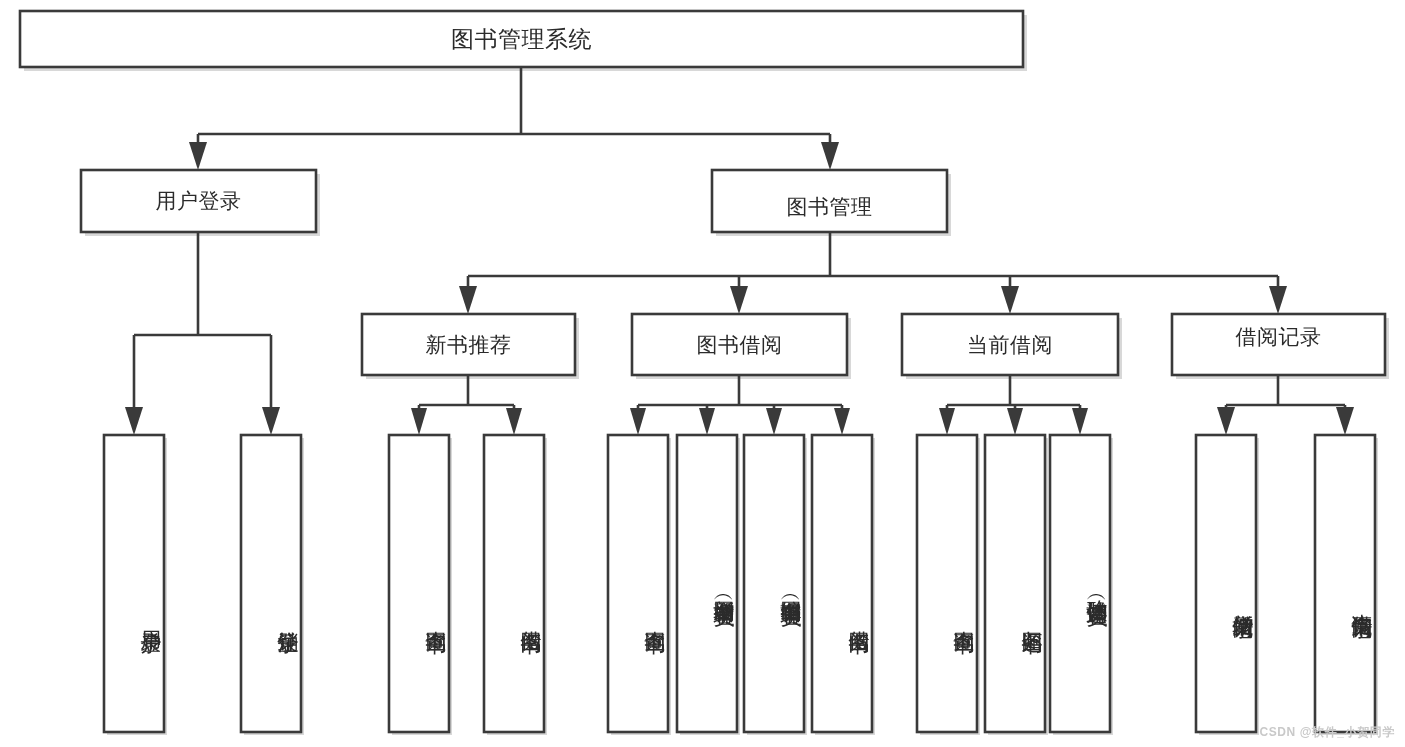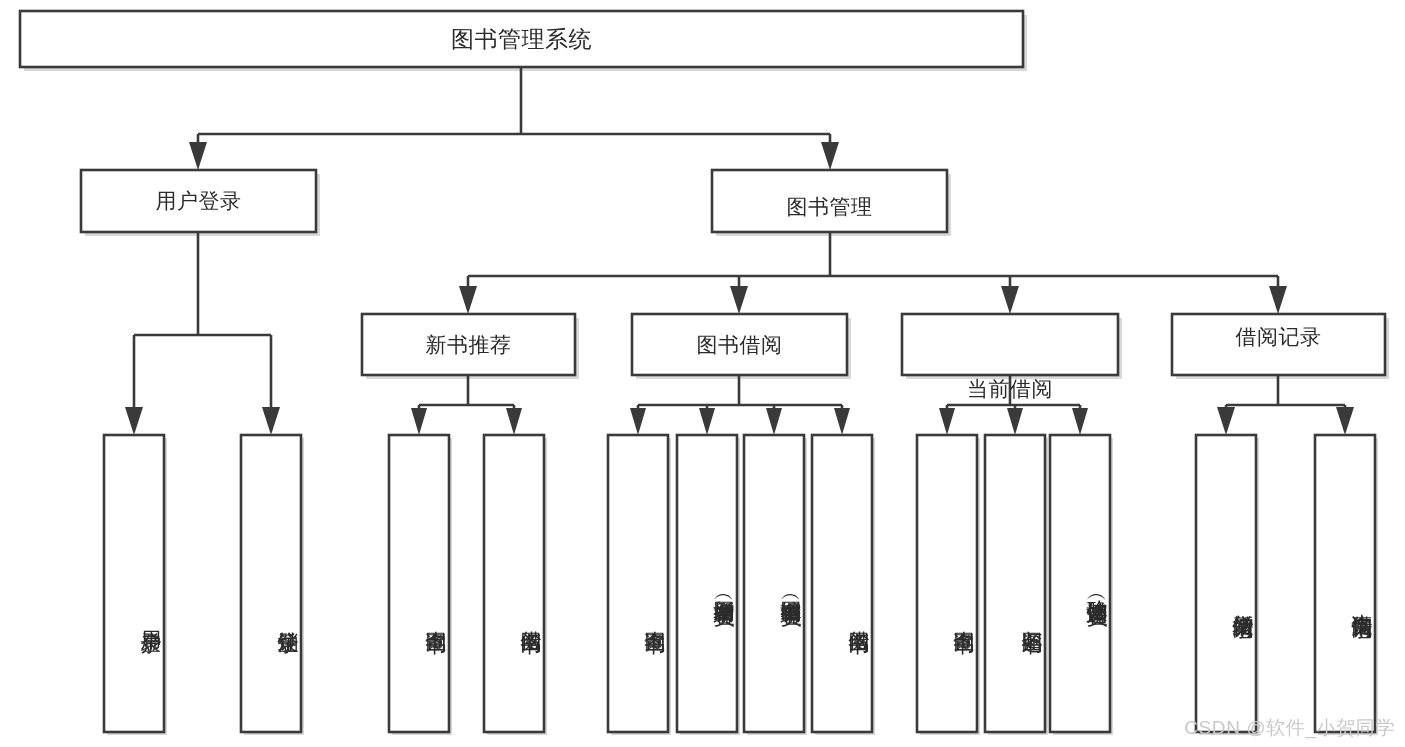--- a/index.html
+++ b/index.html
@@ -65,25 +65,26 @@
     writing-mode: vertical-rl;
     text-orientation: upright;
     letter-spacing: 1px;
     white-space: nowrap;
     pointer-events: none;
   }
   .watermark {
     position: absolute;
     right: 10px;
     bottom: 6px;
-    font-size: 19px;
+    font-size: 12px;
     color: #c9c9c9;
     letter-spacing: 0.6px;
     white-space: nowrap;
     pointer-events: none;
+    font-weight: bold;
   }
 </style>
 </head>
 <body>
 
 <div id="canvas">
 
   <svg class="diagram" viewBox="0 0 1405 747">
 
     <g>
@@ -211,21 +212,21 @@
   <div class="node-label-h" style="left:20px; top:11px; width:1003px; height:56px; font-size:23px;">图书管理系统</div>
 
   <div class="node-label-h" style="left:81px; top:170px; width:235px; height:62px;">用户登录</div>
 
   <div class="node-label-h" style="left:712px; top:176px; width:235px; height:62px;">图书管理</div>
 
   <div class="node-label-h" style="left:632px; top:314px; width:215px; height:61px;">图书借阅</div>
 
   <div class="node-label-h" style="left:362px; top:314px; width:213px; height:61px;">新书推荐</div>
 
-  <div class="node-label-h" style="left:902px; top:314px; width:216px; height:61px;margin-top:44px;">当前借阅</div>
+  <div class="node-label-h" style="left:902px; top:314px; width:216px; height:61px;">当前借阅</div>
 
   <div class="node-label-h" style="left:1172px; top:314px; width:213px; height:45px;">借阅记录</div>
 
   <div class="node-label-v" style="left:104px; top:500px; width:60px; height:232px;">用户登录</div>
 
   <div class="node-label-v" style="left:241px; top:500px; width:60px; height:232px;">注销登录</div>
 
   <div class="node-label-v" style="left:389px; top:500px; width:60px; height:232px;">查询图书</div>
 
   <div class="node-label-v" style="left:484px; top:500px; width:60px; height:232px;">借阅图书</div>

